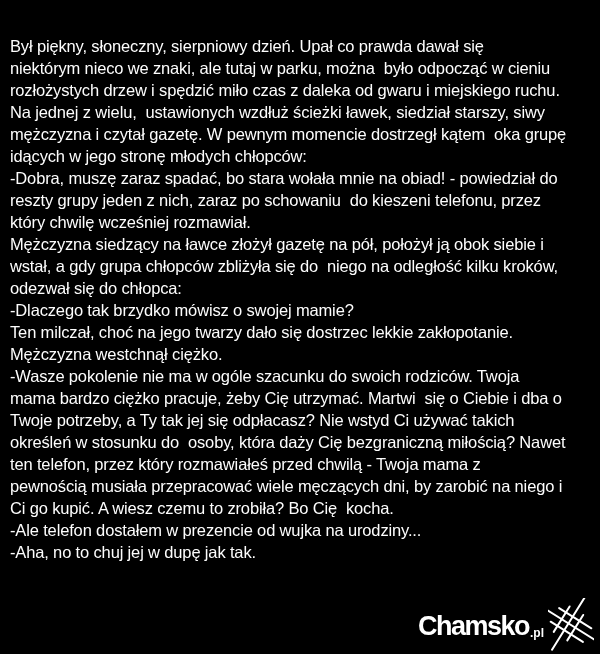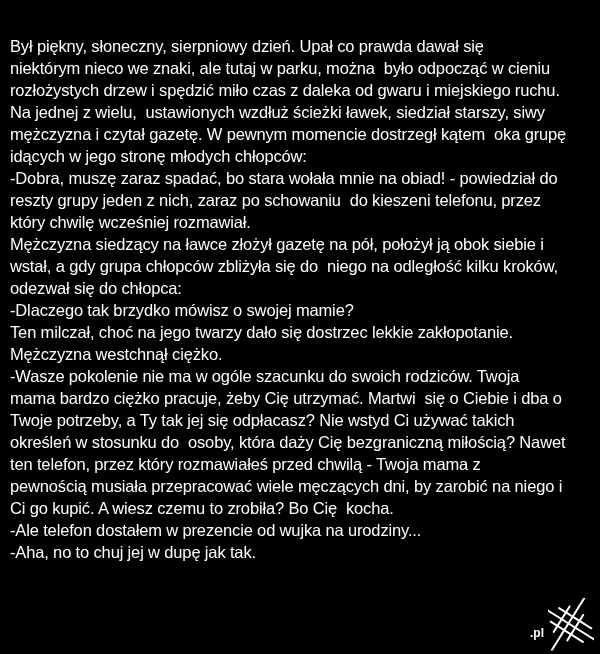--- a/index.html
+++ b/index.html
@@ -83,20 +83,21 @@
 mama bardzo ciężko pracuje, żeby Cię utrzymać. Martwi  się o Ciebie i dba o
 Twoje potrzeby, a Ty tak jej się odpłacasz? Nie wstyd Ci używać takich
 określeń w stosunku do  osoby, która daży Cię bezgraniczną miłością? Nawet
 ten telefon, przez który rozmawiałeś przed chwilą - Twoja mama z
 pewnością musiała przepracować wiele męczących dni, by zarobić na niego i
 Ci go kupić. A wiesz czemu to zrobiła? Bo Cię  kocha.
 -Ale telefon dostałem w prezencie od wujka na urodziny...
 -Aha, no to chuj jej w dupę jak tak.</div>
 
   <div class="footer">
+    <span class="brand">Chamsko</span>
     <span class="brand-suffix">.pl</span>
     <svg class="hash-icon" viewBox="0 0 46 54" xmlns="http://www.w3.org/2000/svg">
       <g transform="rotate(32 23 27)" stroke="#ffffff" stroke-width="2" stroke-linecap="round">
         <line x1="20" y1="-4" x2="20" y2="58"></line>
         <line x1="12" y1="12" x2="12" y2="42"></line>
         <line x1="28" y1="12" x2="28" y2="42"></line>
         <line x1="-6" y1="27" x2="52" y2="27"></line>
         <line x1="4" y1="19" x2="42" y2="19"></line>
         <line x1="4" y1="35" x2="42" y2="35"></line>
       </g>

